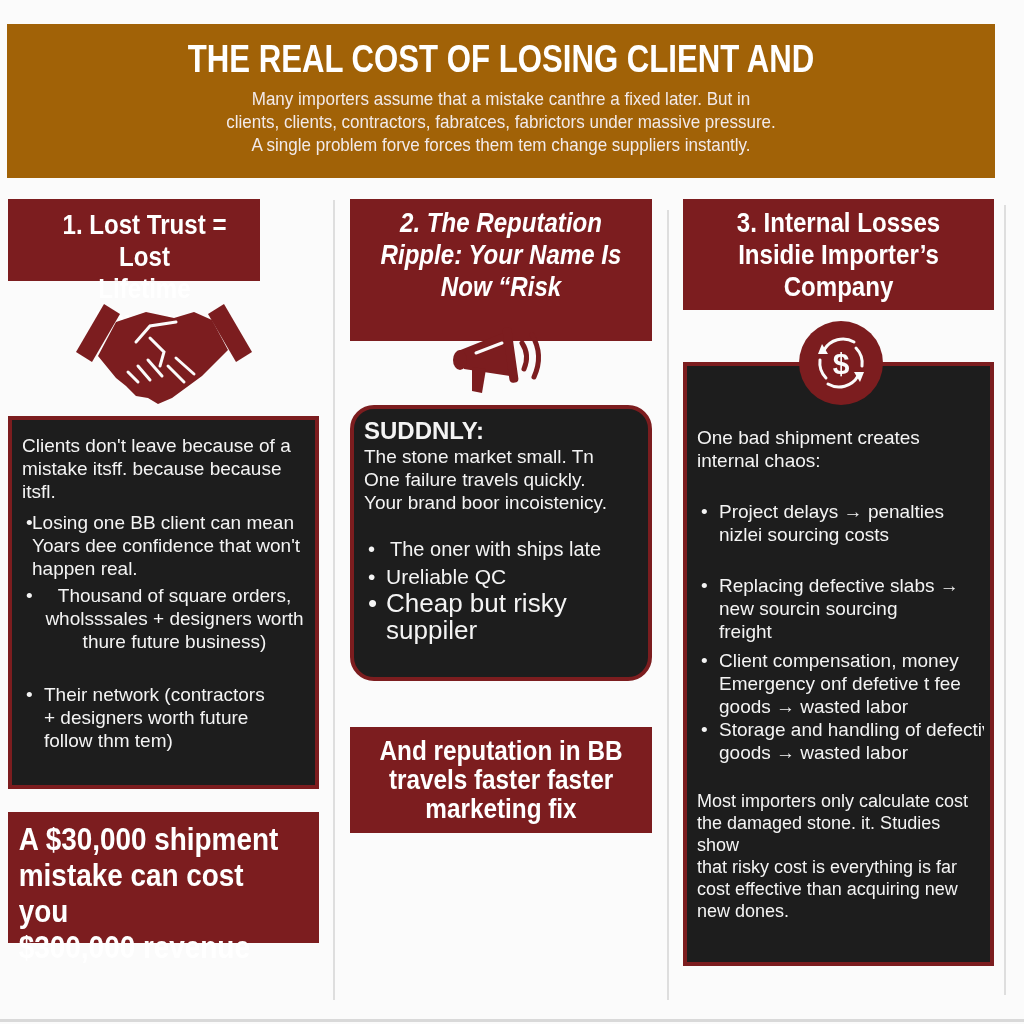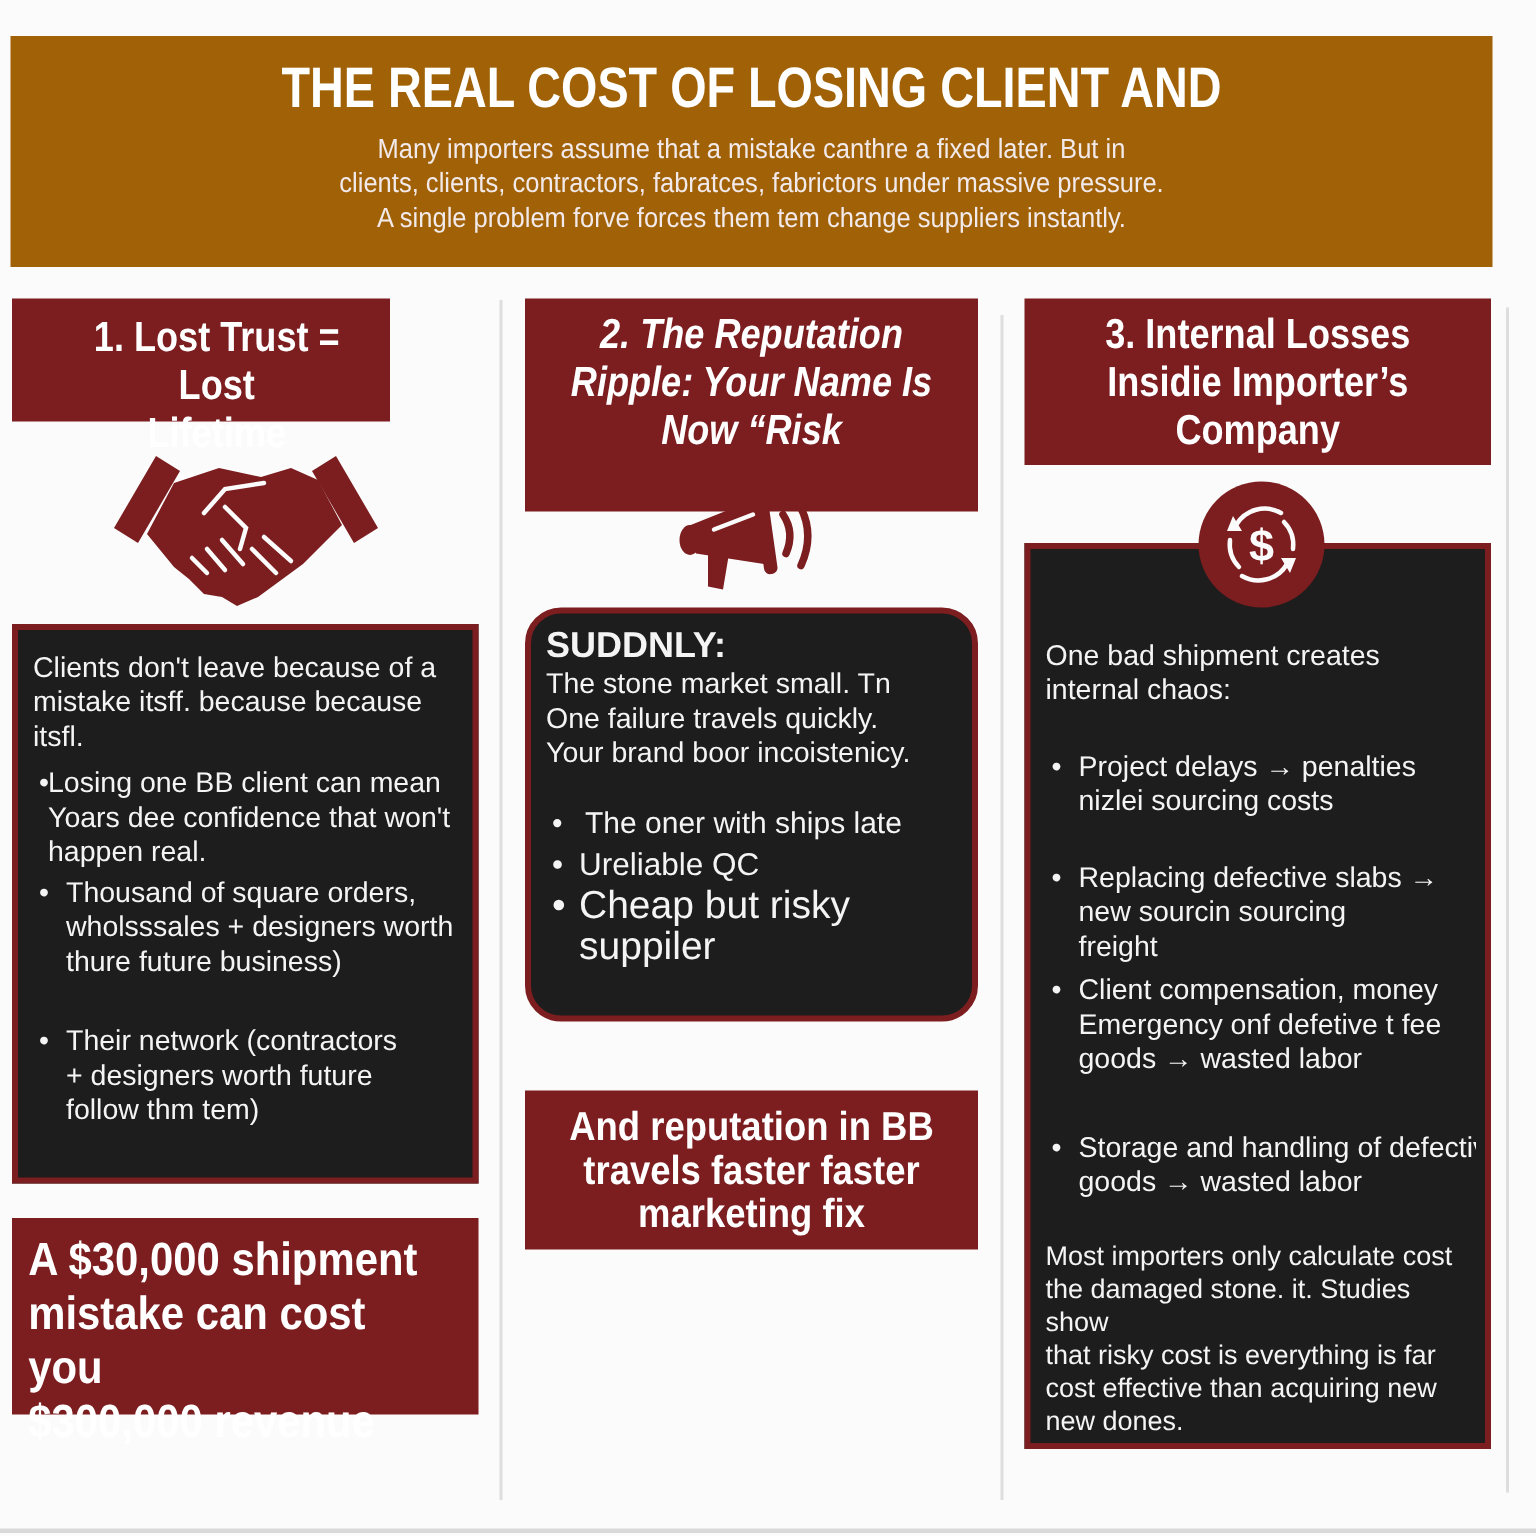--- a/index.html
+++ b/index.html
@@ -75,21 +75,21 @@
     </svg>
   </div>
 
   <div class="dark-box" style="left:8px; top:416px; width:311px; height:373px; padding:14px 10px 0 10px;">
     <p style="margin-bottom:8px;">Clients don't leave because of a
 mistake itsff. because because
 itsfl.</p>
     <div class="bullet" style="padding-left:10px; margin-bottom:4px;">Losing one BB client can mean
 Yoars dee confidence that won't
 happen real.</div>
-    <div class="bullet" style="padding-left:22px; margin-bottom:30px;">Thousand of square orders,
+    <div class="bullet" style="padding-left:22px; margin-bottom:30px;text-align:center;">Thousand of square orders,
 wholsssales + designers worth
 thure future business)</div>
     <div class="bullet" style="padding-left:22px;">Their network (contractors
 + designers worth future
 follow thm tem)</div>
   </div>
 
   <div class="red-box" style="left:8px; top:812px; width:311px; height:131px; padding-top:10px; text-align:left;">
     <div class="cond" style="font-weight:bold; font-size:31px; line-height:36px; white-space:pre-line; padding-left:12px; transform:scaleX(0.9); transform-origin:left;">A $30,000 shipment
 mistake can cost you
@@ -145,21 +145,21 @@
   </div>
 
   <div class="dark-box" style="left:683px; top:362px; width:311px; height:604px; padding:60px 6px 0 10px;">
     <p style="margin-bottom:28px;">One bad shipment creates
 internal chaos:</p>
     <div class="bullet" style="margin-bottom:28px;">Project delays → penalties
 nizlei sourcing costs</div>
     <div class="bullet" style="margin-bottom:6px;">Replacing defective slabs →
 new sourcin sourcing
 freight</div>
-    <div class="bullet" style="margin-bottom:36px;">Client compensation, money
+    <div class="bullet" style="">Client compensation, money
 Emergency onf defetive t fee
 goods → wasted labor</div>
     <div class="bullet" style="margin-bottom:26px; white-space:pre; overflow:hidden;">Storage and handling of defective
 goods → wasted labor</div>
     <p style="font-size:18px; line-height:22px;">Most importers only calculate cost
 the damaged stone. it. Studies show
 that risky cost is everything is far
 cost effective than acquiring new
 new dones.</p>
   </div>

